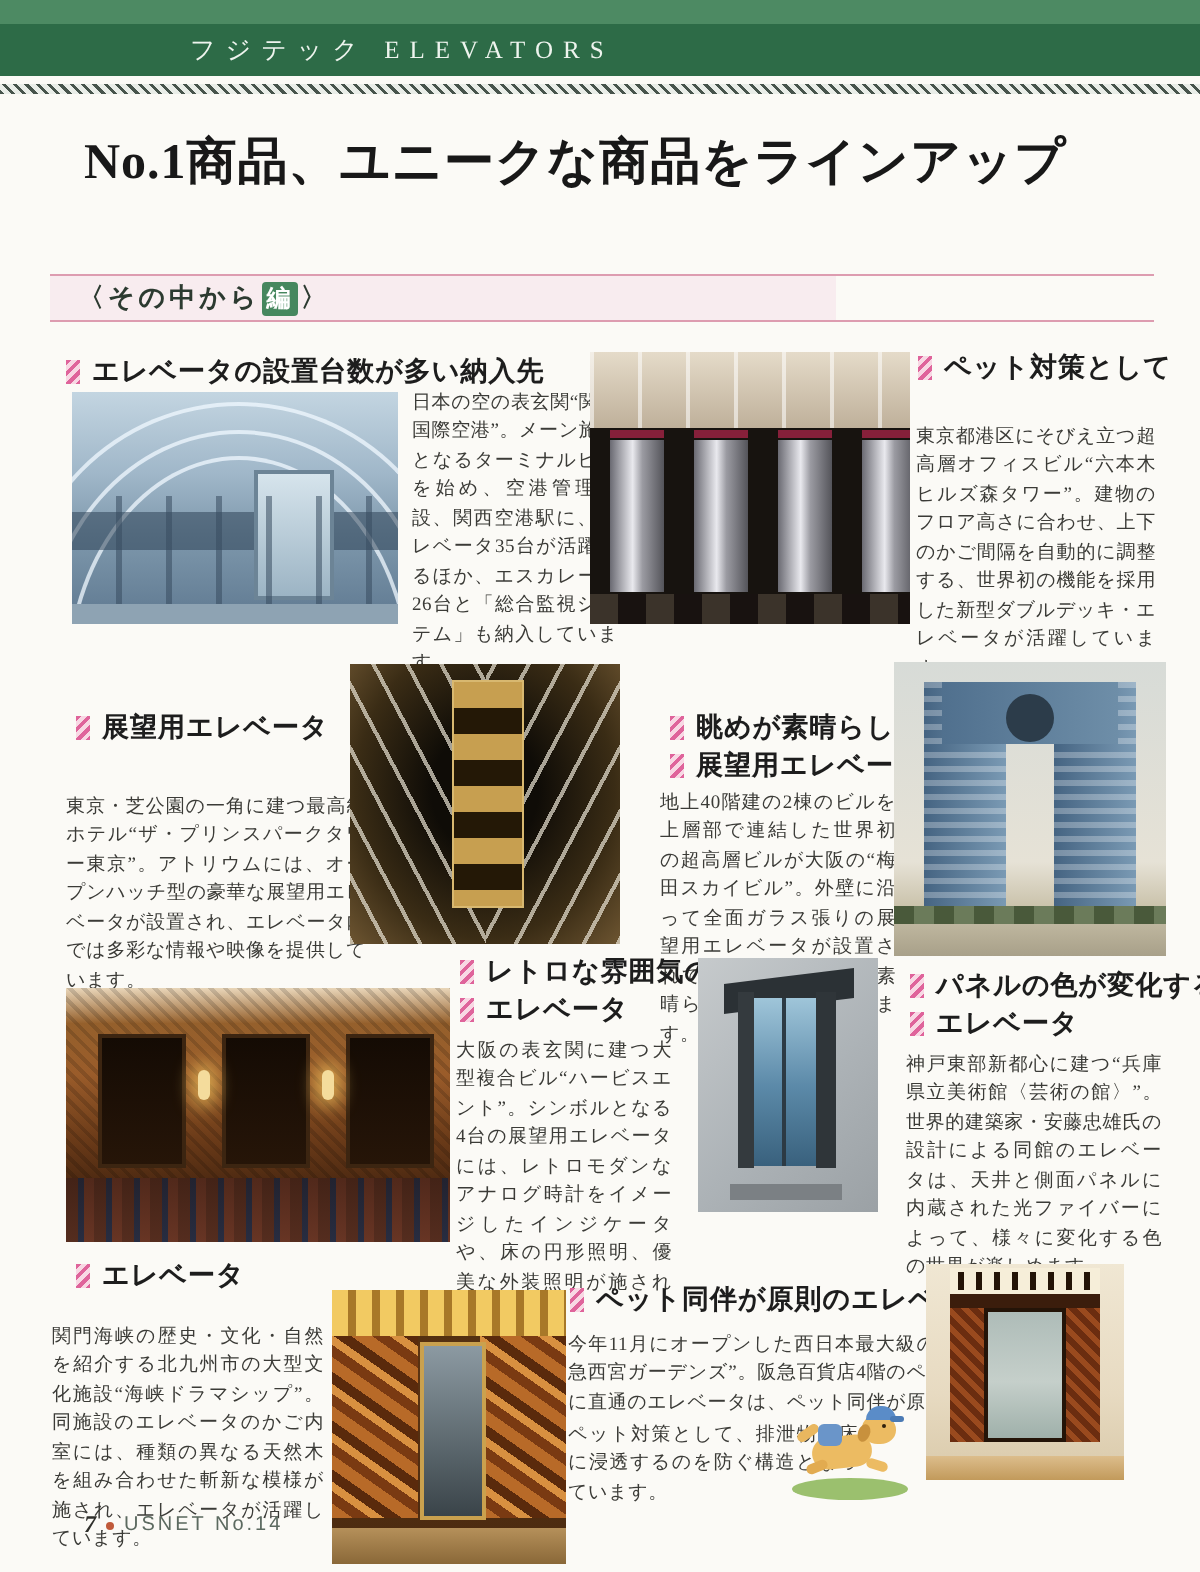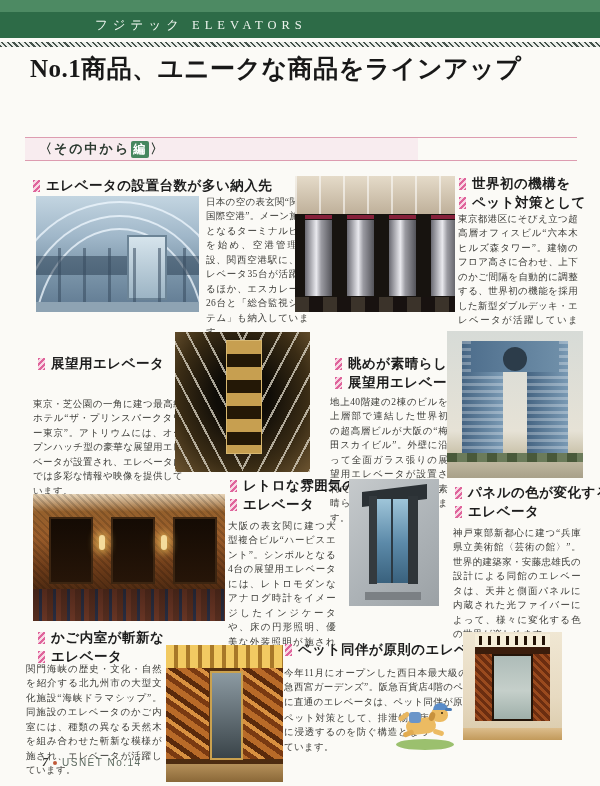--- a/index.html
+++ b/index.html
@@ -177,21 +177,21 @@
 </head>
 <body>
 
 <div class="page">
 
   <div class="green-top"></div>
   <div class="green-main"></div>
   <div class="brand">フジテック ELEVATORS</div>
   <div class="hatch-rule"></div>
 
-  <h1 class="headline" style="margin:0;">No.1商品、ユニークな商品をラインアップ</h1>
+  <h1 class="headline" style="margin:12px;">No.1商品、ユニークな商品をラインアップ</h1>
 
   <div class="band-line-top"></div>
   <div class="band-line-bottom"></div>
   <div class="band-fill">
     <span class="band-label"><span>〈その中から</span><span class="band-badge">編</span><span>〉</span></span>
   </div>
 
   <article>
     <div class="a-title" style="left:33px; top:177px;">
       <div class="t-line">
@@ -221,24 +221,20 @@
         <div class="ind d4"></div>
       <div class="door d1"></div>
         <div class="door d2"></div>
         <div class="door d3"></div>
         <div class="door d4"></div>
       <div class="floor"></div>
     </div>
     <div class="a-title" style="left:459px; top:175px;">
       <div class="t-line">
           <span class="bullet"></span>
-          <h2>世界初の機構を</h2>
-        </div>
-      <div class="t-line">
-          <span class="bullet"></span>
           <h2>ペット対策として</h2>
         </div>
     </div>
     <div class="a-body" style="left:458px; top:212px; width:120px;">東京都港区にそびえ立つ超高層オフィスビル“六本木ヒルズ森タワー”。建物のフロア高さに合わせ、上下のかご間隔を自動的に調整する、世界初の機能を採用した新型ダブルデッキ・エレベータが活躍しています。</div>
   </article>
 
   <article>
     <div class="a-title" style="left:38px; top:355px;">
       <div class="t-line">
           <span class="bullet"></span>
@@ -317,24 +313,20 @@
       <div class="t-line">
           <span class="bullet"></span>
           <h2>エレベータ</h2>
         </div>
     </div>
     <div class="a-body" style="left:453px; top:526px; width:128px;">神戸東部新都心に建つ“兵庫県立美術館〈芸術の館〉”。世界的建築家・安藤忠雄氏の設計による同館のエレベータは、天井と側面パネルに内蔵された光ファイバーによって、様々に変化する色の世界が楽しめます。</div>
   </article>
 
   <article>
     <div class="a-title" style="left:38px; top:629px;">
-      <div class="t-line">
-          <span class="bullet"></span>
-          <h2>かご内室が斬新な</h2>
-        </div>
       <div class="t-line">
           <span class="bullet"></span>
           <h2>エレベータ</h2>
         </div>
     </div>
     <div class="a-body" style="left:26px; top:662px; width:136px;">関門海峡の歴史・文化・自然を紹介する北九州市の大型文化施設“海峡ドラマシップ”。同施設のエレベータのかご内室には、種類の異なる天然木を組み合わせた斬新な模様が施され、エレベータが活躍しています。</div>
     <div class="photo ph7" style="left:166px; top:645px; width:117px; height:137px;">
       <div class="ceil"></div>
         <div class="wall wl"></div>
         <div class="wall wr"></div>

